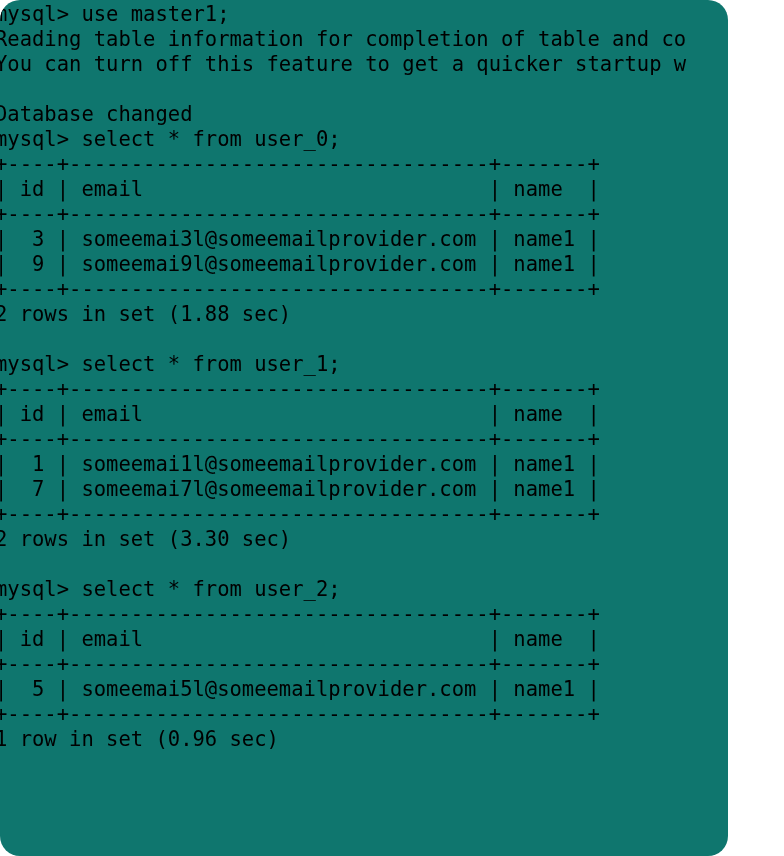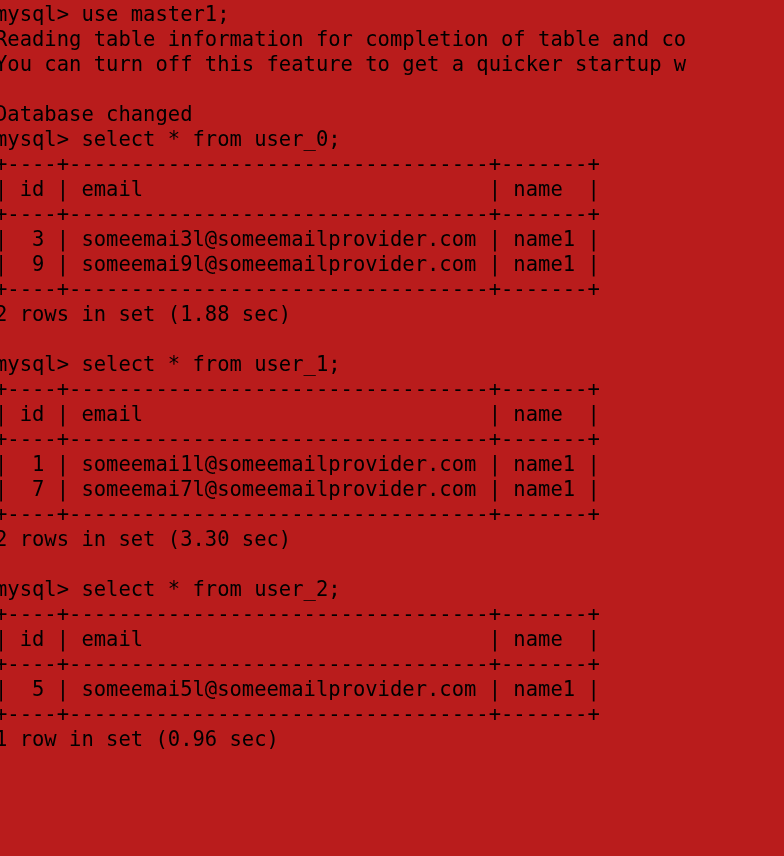--- a/index.html
+++ b/index.html
@@ -9,25 +9,26 @@
     background: #ffffff;
   }
   body {
     width: 784px;
     height: 856px;
     overflow: hidden;
     font-family: "DejaVu Sans Mono", "Liberation Mono", monospace;
   }
   #terminal {
     position: relative;
-    width: 784px;
+    width: 728px;
     height: 856px;
-    background: #b91c1c;
+    background: #0f766e;
     color: #000000;
     overflow: hidden;
+    border-radius: 20px;
   }
   
   #screen {
     position: absolute;
     left: -5px;
     top: 2px;
     width: 800px;
   }
   .line {
     display: block;

